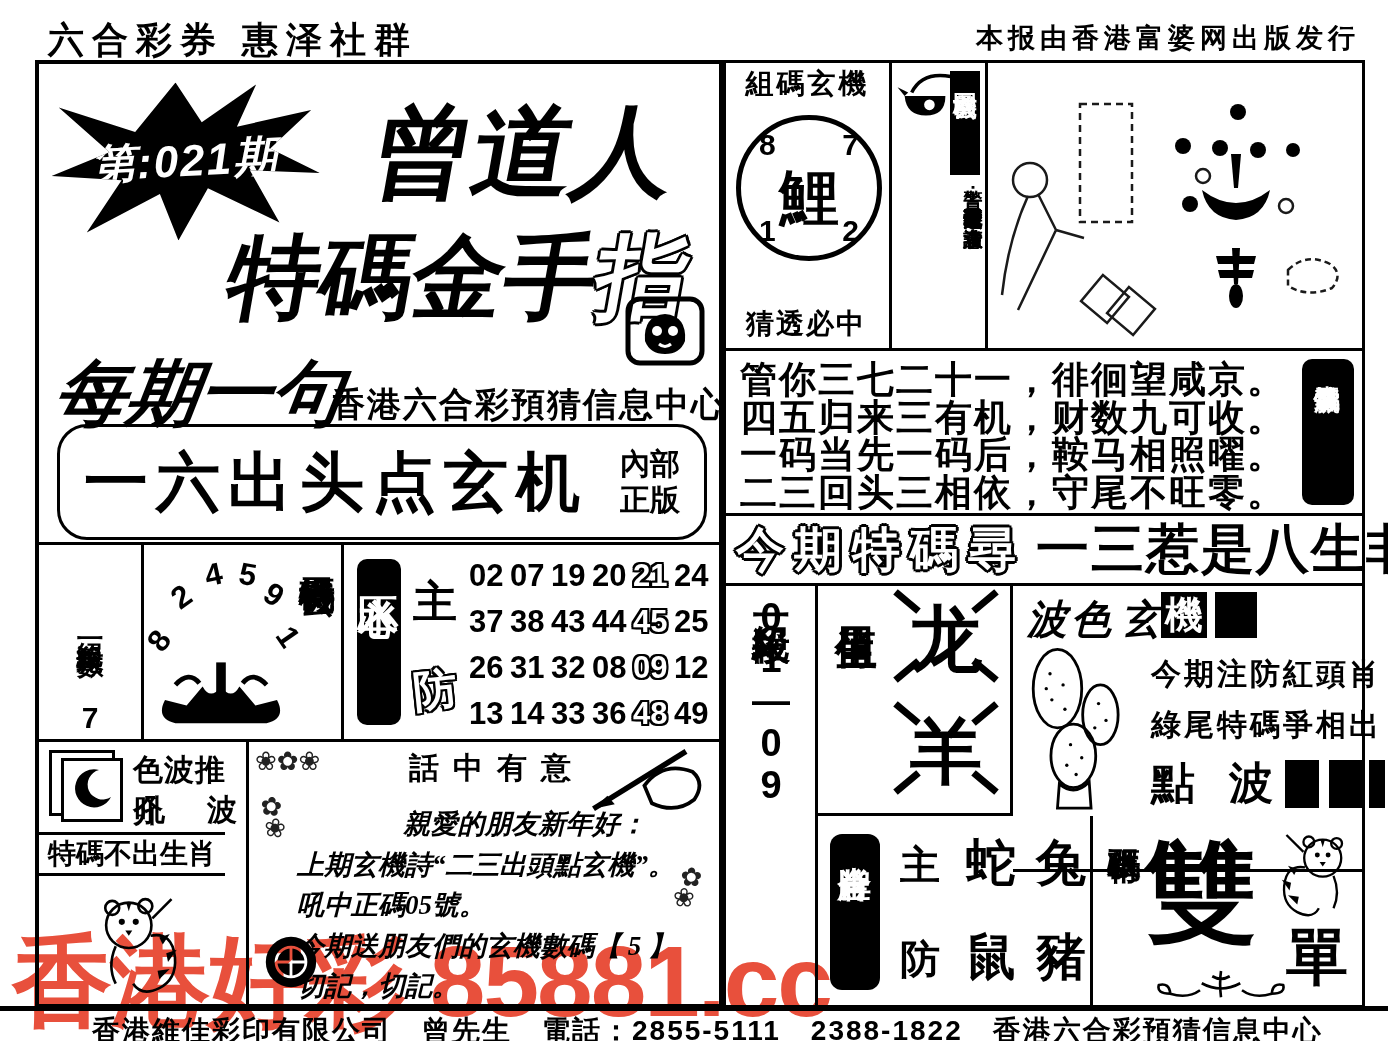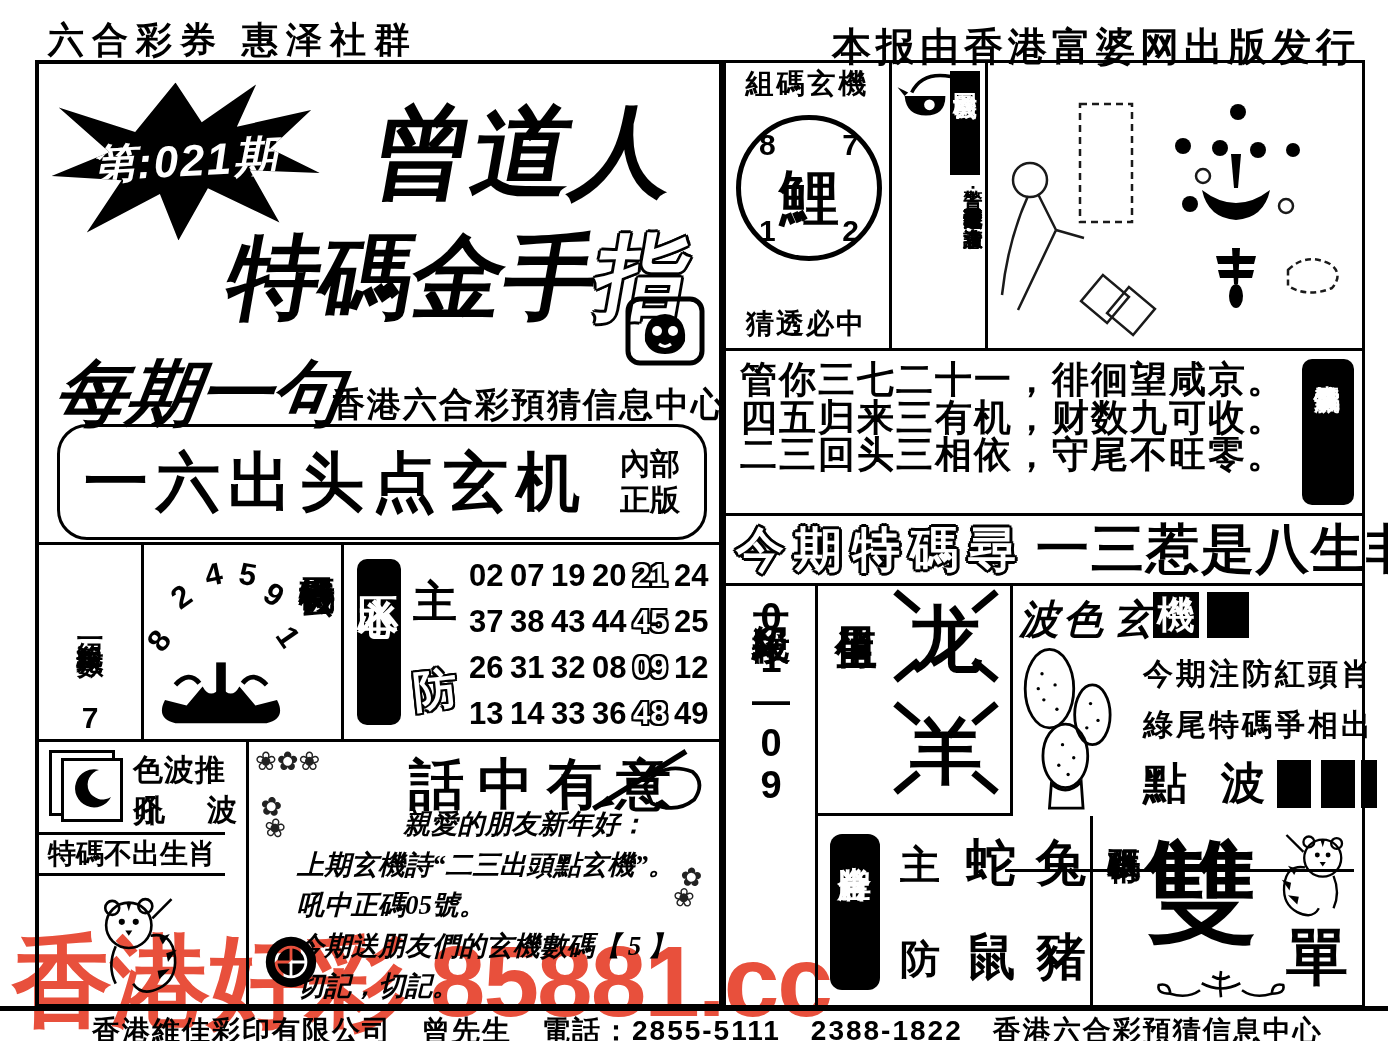--- a/index.html
+++ b/index.html
@@ -15,21 +15,21 @@
     text-shadow:2px 0 0 #000,-2px 0 0 #000,0 2px 0 #000,0 -2px 0 #000,
       2px 2px 0 #000,-2px -2px 0 #000,2px -2px 0 #000,-2px 2px 0 #000;
   }
   .otl-big {
     color:#fff;
     text-shadow:3px 0 0 #000,-3px 0 0 #000,0 3px 0 #000,0 -3px 0 #000,
       2px 2px 0 #000,-2px -2px 0 #000,2px -2px 0 #000,-2px 2px 0 #000;
   }
   
   .hdr-left { left:48px; top:16px; font-size:36px; font-weight:900; letter-spacing:8px; }
-  .hdr-right { right:28px; top:20px; font-size:39px; font-weight:900; letter-spacing:5px;font-family:Liberation Serif, serif; }
+  .hdr-right { right:28px; top:20px; font-size:27px; font-weight:900; letter-spacing:5px;font-family:Liberation Serif, serif; }
   
   .panel-left { left:35px; top:60px; width:688px; height:948px; border:4px solid #000; }
   .panel-right { left:723px; top:60px; width:642px; height:948px; border:3px solid #000; }
   
   .starburst {
     left:12px; top:18px; width:268px; height:158px; background:#000;
     clip-path:polygon(48% 0%,57% 26%,78% 4%,70% 30%,98% 22%,82% 45%,100% 62%,74% 58%,84% 92%,58% 68%,46% 100%,40% 70%,12% 92%,26% 60%,0% 55%,22% 42%,4% 12%,32% 30%);
     display:flex; align-items:center; justify-content:center; transform:rotate(-3deg);
   }
   .starburst span { color:#fff; font-size:44px; font-weight:900; font-style:italic; letter-spacing:2px; }
@@ -65,21 +65,21 @@
   .waveL1 { left:0; top:0; width:207px; height:90px; }
   .sq1 { left:10px; top:8px; width:66px; height:66px; border:3px solid #000; }
   .sq2 { left:22px; top:16px; width:62px; height:64px; border:3px solid #000; background:#fff; }
   .waveL1 .t1 { left:94px; top:8px; font-size:30px; font-weight:900; letter-spacing:1px; }
   .waveL1 .t2 { left:96px; top:48px; font-size:30px; font-weight:900; }
   .waveL1 .t3 { left:168px; top:48px; font-size:30px; font-weight:900; }
   .waveL2 { left:0; top:90px; width:186px; height:44px; border-top:3px solid #000; border-bottom:3px solid #000;
     display:flex; align-items:center; justify-content:center; font-size:28px; font-weight:900; }
   .waveL3 { left:0; top:134px; width:207px; height:128px; }
   .letterbox { left:210px; top:0; width:471px; height:262px; padding:6px 10px; }
-  .letter-title { left:160px; top:6px; font-size:55px; font-weight:900; letter-spacing:14px; }
+  .letter-title { left:160px; top:6px; font-size:30px; font-weight:900; letter-spacing:14px; }
   .letter-body { left:48px; top:62px; width:400px; font-size:27px; line-height:1.5;
     font-family:"Liberation Serif",serif; font-style:italic; font-weight:700; }
   .letter-body .ind { padding-left:56px;text-align:center; }
   .flower { position:absolute; font-size:26px; color:#222; }
   
   .rtoprow { left:0; top:0; width:636px; height:288px; border-bottom:3px solid #000; }
   .boxR1 { left:0; top:0; width:166px; height:288px; border-right:3px solid #000; text-align:center; }
   .gc-title { margin-top:2px; font-size:28px; font-weight:900; letter-spacing:3px; }
   .gc-circle { left:10px; top:52px; width:146px; height:146px; border:5px solid #000; border-radius:50%; }
   .gc-center { left:0; top:38px; width:136px; text-align:center; font-size:60px; font-weight:900; }
@@ -100,21 +100,21 @@
   .band { left:0; top:453px; width:636px; height:70px; border-bottom:3px solid #000; display:flex; align-items:center; padding-left:10px; }
   .band .l { font-size:48px; font-weight:900; letter-spacing:10px; white-space:nowrap; }
   .band .r { font-size:53px; font-weight:900; letter-spacing:2px; margin-left:10px; white-space:nowrap; }
   
   .killcol { left:0; top:523px; width:92px; height:425px; border-right:3px solid #000; display:flex; justify-content:center; }
   .killcol span { font-size:38px; font-weight:900; margin-top:10px; }
   .dutybox { left:92px; top:523px; width:195px; height:230px; border-right:3px solid #000; border-bottom:3px solid #000; }
   .duty-lbl { left:10px; top:8px; height:214px; font-size:42px; font-weight:900; }
   .spiky { position:absolute; font-size:72px; font-weight:900; font-family:"Liberation Serif",serif; }
   .spk { position:absolute; width:30px; height:7px; background:#000; }
-  .wavebox { left:279px; top:523px; width:349px; height:286px; border-bottom:3px solid #000; }
+  .wavebox { left:287px; top:523px; width:349px; height:286px; border-bottom:3px solid #000; }
   .wv-head { left:14px; top:6px; display:flex; align-items:center; }
   .wv-head .a { font-size:40px; font-weight:700; font-style:italic; letter-spacing:4px; }
   .wv-head .bwrap { margin-left:6px; display:flex; }
   .wv-head .c1 { font-size:40px; font-weight:900; font-style:italic; }
   .wv-head .c2 { width:46px; height:46px; background:#000; color:#fff; font-size:38px; font-weight:900; display:flex; align-items:center; justify-content:center; }
   .blk { background:#000; display:inline-block; }
   .wv-lines { left:138px; top:62px; font-size:30px; font-weight:700; letter-spacing:3px; line-height:1.7; font-family:"Liberation Serif",serif; white-space:nowrap; }
   .wv-point { left:138px; top:168px; display:flex; align-items:center; }
   .wv-point .ch { font-size:44px; font-weight:900; font-family:"Liberation Serif",serif; }
   .goldbox { left:92px; top:753px; width:275px; height:195px; border-right:3px solid #000; }
@@ -352,20 +352,21 @@
             <path d="M230 200 L266 200 L264 208 L232 208 Z"></path>
             <ellipse cx="248" cy="226" rx="7" ry="12"></ellipse>
           </g>
         </svg>
       </div>
     </div>
 
     <div class="abs poembox">
       <div class="poem-line">管你三七二十一，徘徊望咸京。</div>
       <div class="poem-line">四五归来三有机，财数九可收。</div>
+      <div class="poem-line">一码当先一码后，鞍马相照曜。</div>
       <div class="poem-line">二三回头三相依，守尾不旺零。</div>
       <div class="abs poem-side">
         <span class="vert">赢钱锦囊</span>
       </div>
     </div>
 
     <div class="abs band">
       <span class="l otl-big">今期特碼尋</span>
       <span class="r">一三惹是八生非</span>
     </div>

